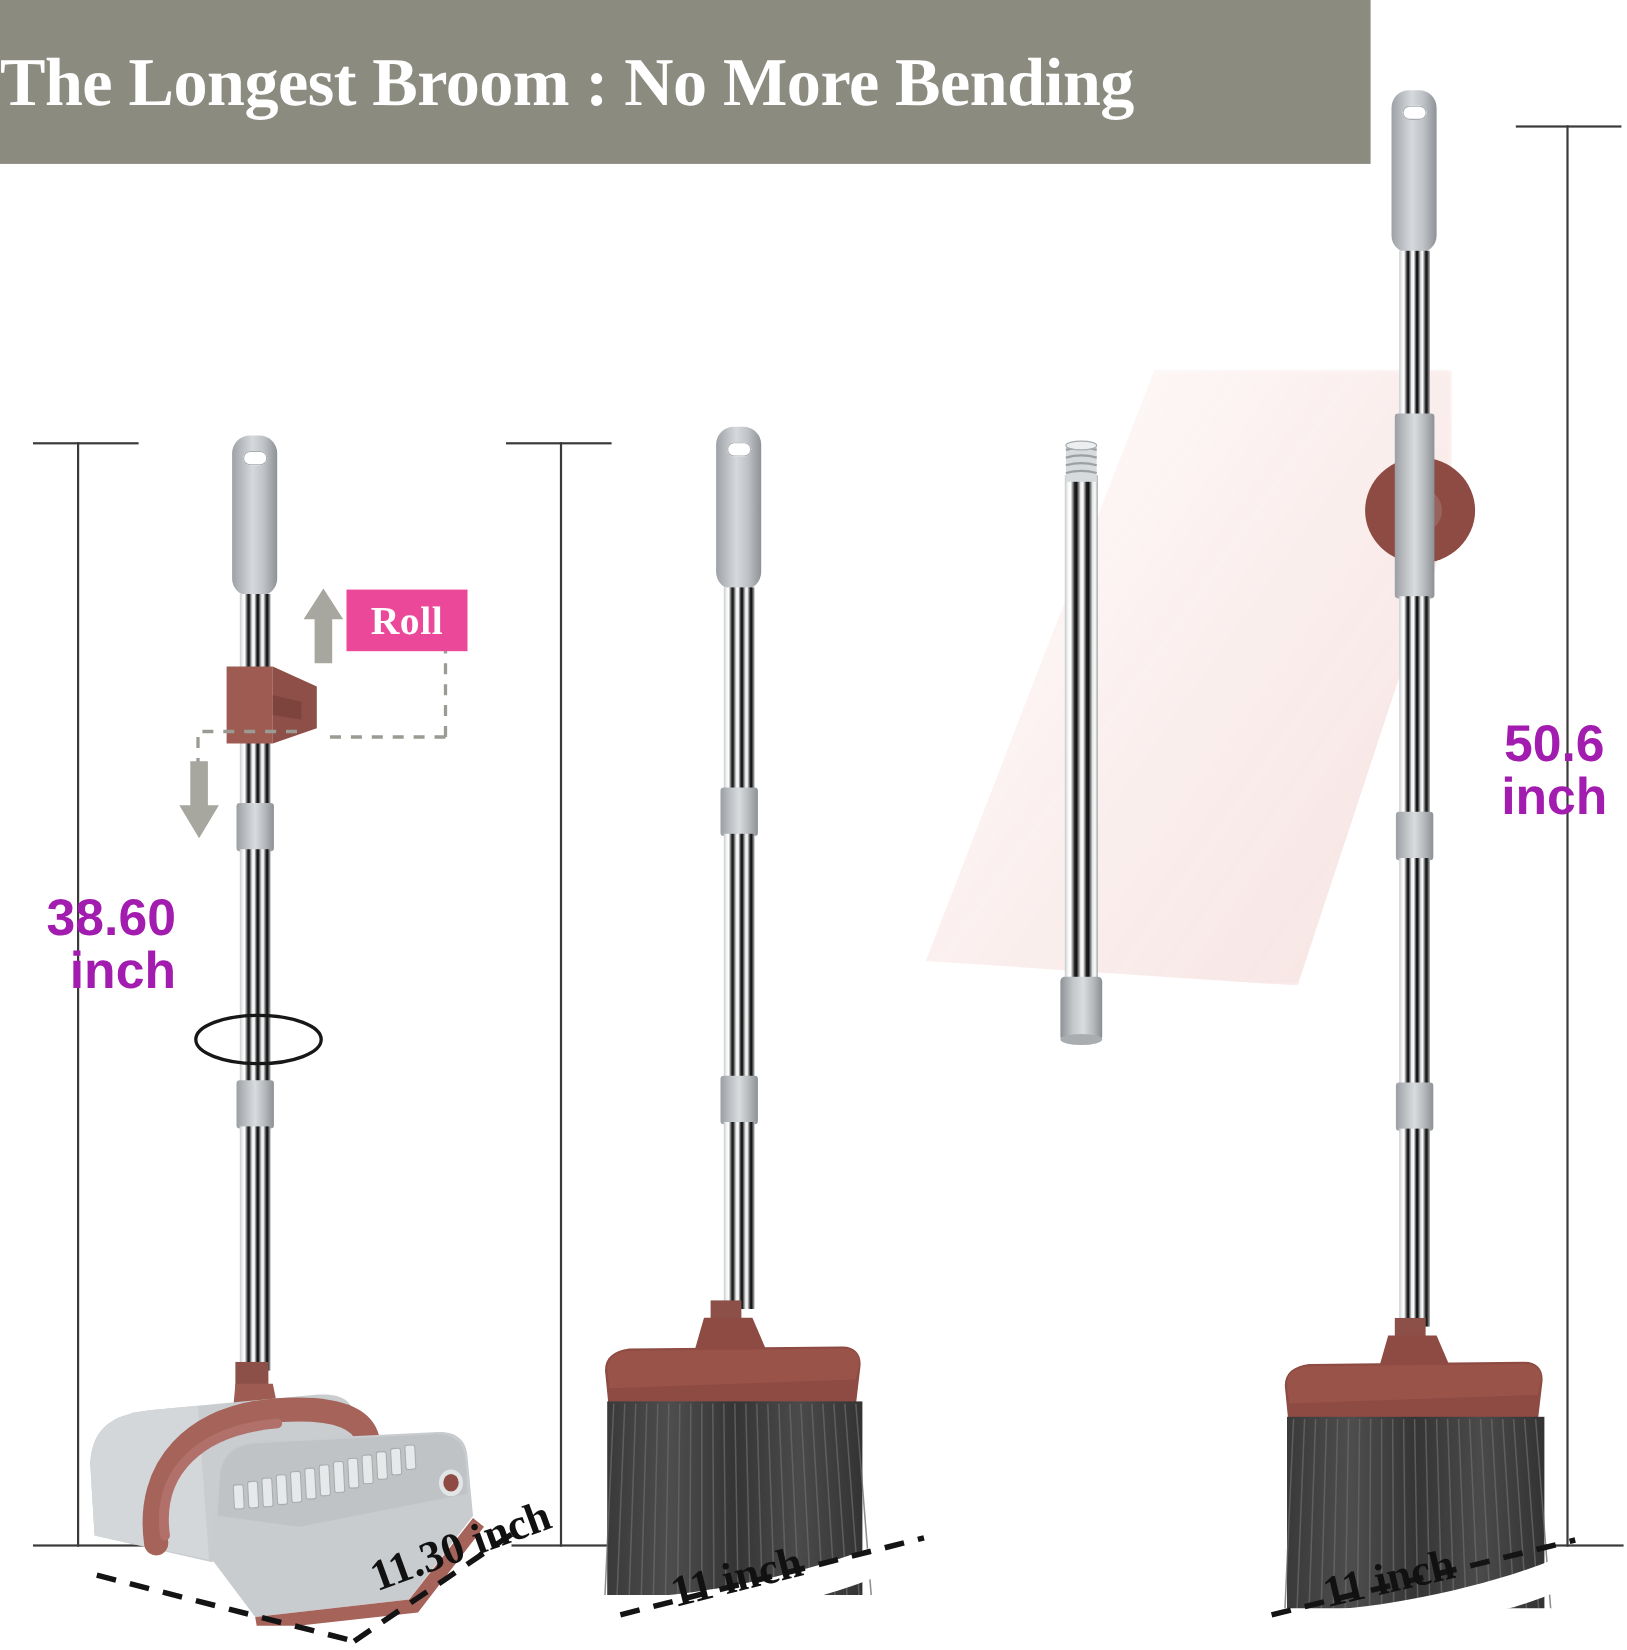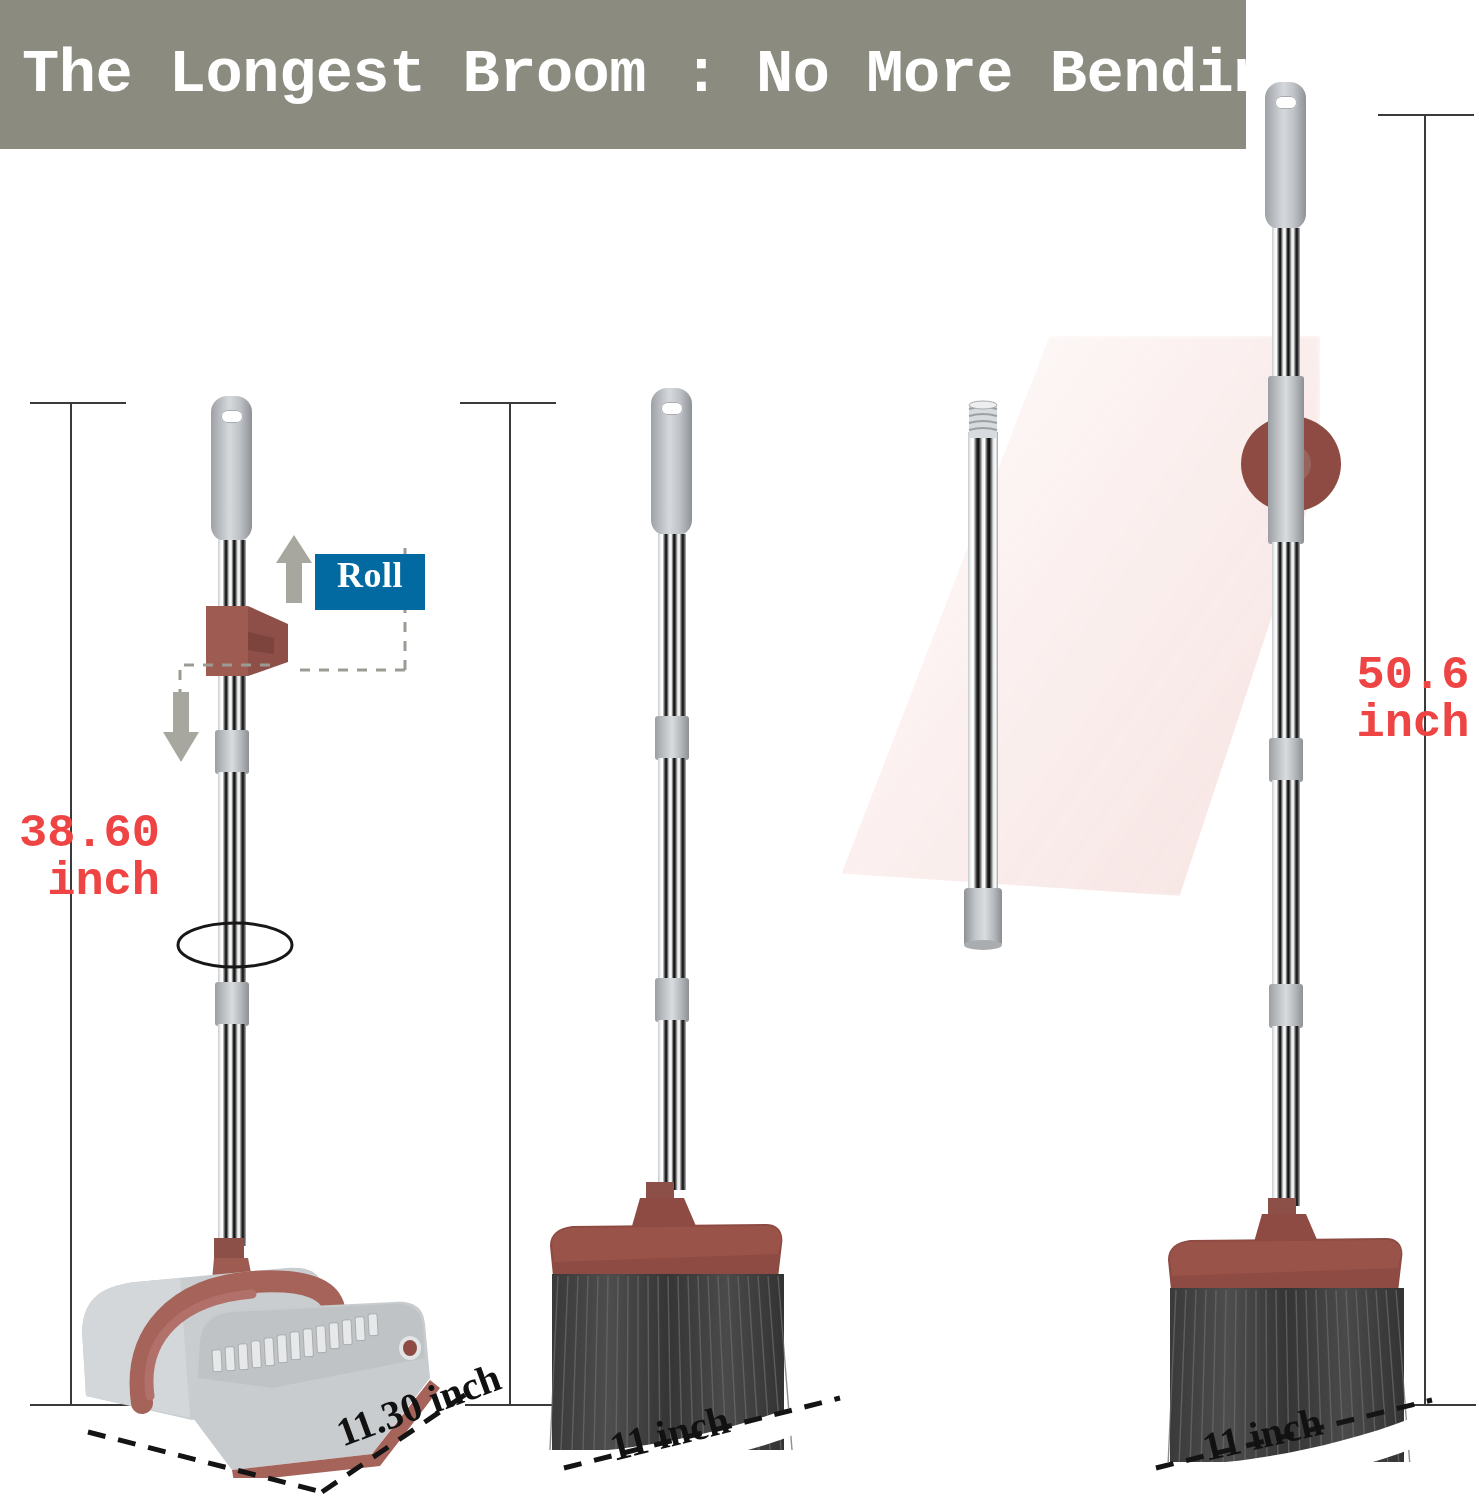--- a/index.html
+++ b/index.html
@@ -14,48 +14,46 @@
   .abs{position:absolute;}
 
   
   #title-banner{
     left:0;top:0;width:1246px;height:149px;
     background:#8b8b7f;
     display:flex;align-items:center;
   }
   #title-text{
     color:#ffffff;
-    font-family:Liberation Mono, monospace;
+    font-family:Liberation Serif, serif;
     font-weight:700;
     font-size:62px;
     letter-spacing:-0.5px;
-    padding-left:22px;
     white-space:nowrap;
     line-height:1;
   }
 
   
   .chip{
-    background:#0369a1;color:#fff;font-weight:700;
+    background:#ec4899;color:#fff;font-weight:700;
     font-family:"Liberation Serif", serif;
-    display:flex;justify-content:center;
+    display:flex;align-items:center;justify-content:center;
     letter-spacing:0.5px;
-    margin-top:18px;
   }
   #roll-chip{left:315px;top:536px;width:110px;height:56px;font-size:36px;}
   #ext-chip{left:745px;top:967px;width:514px;height:57px;font-size:34px;}
 
   
   .dim-v{background:#3a3a3a;width:2px;}
   .dim-tick{background:#3a3a3a;height:2px;}
 
   
   .dimtxt{
-    color:#ef4444;font-weight:700;
-    font-family:Liberation Mono, monospace;
+    color:#a21caf;font-weight:700;
+    font-family:Liberation Sans, sans-serif;
     line-height:1.02;
   }
   #dim-left-text{left:10px;top:810px;font-size:47px;text-align:right;width:150px;}
   #dim-right-text{left:1348px;top:652px;font-size:47px;text-align:center;width:130px;}
 
   .dimtxt-rot{
     color:#111;font-weight:700;font-size:40px;
     font-family:"Liberation Serif", serif;
     white-space:nowrap;
     transform-origin:left top;

